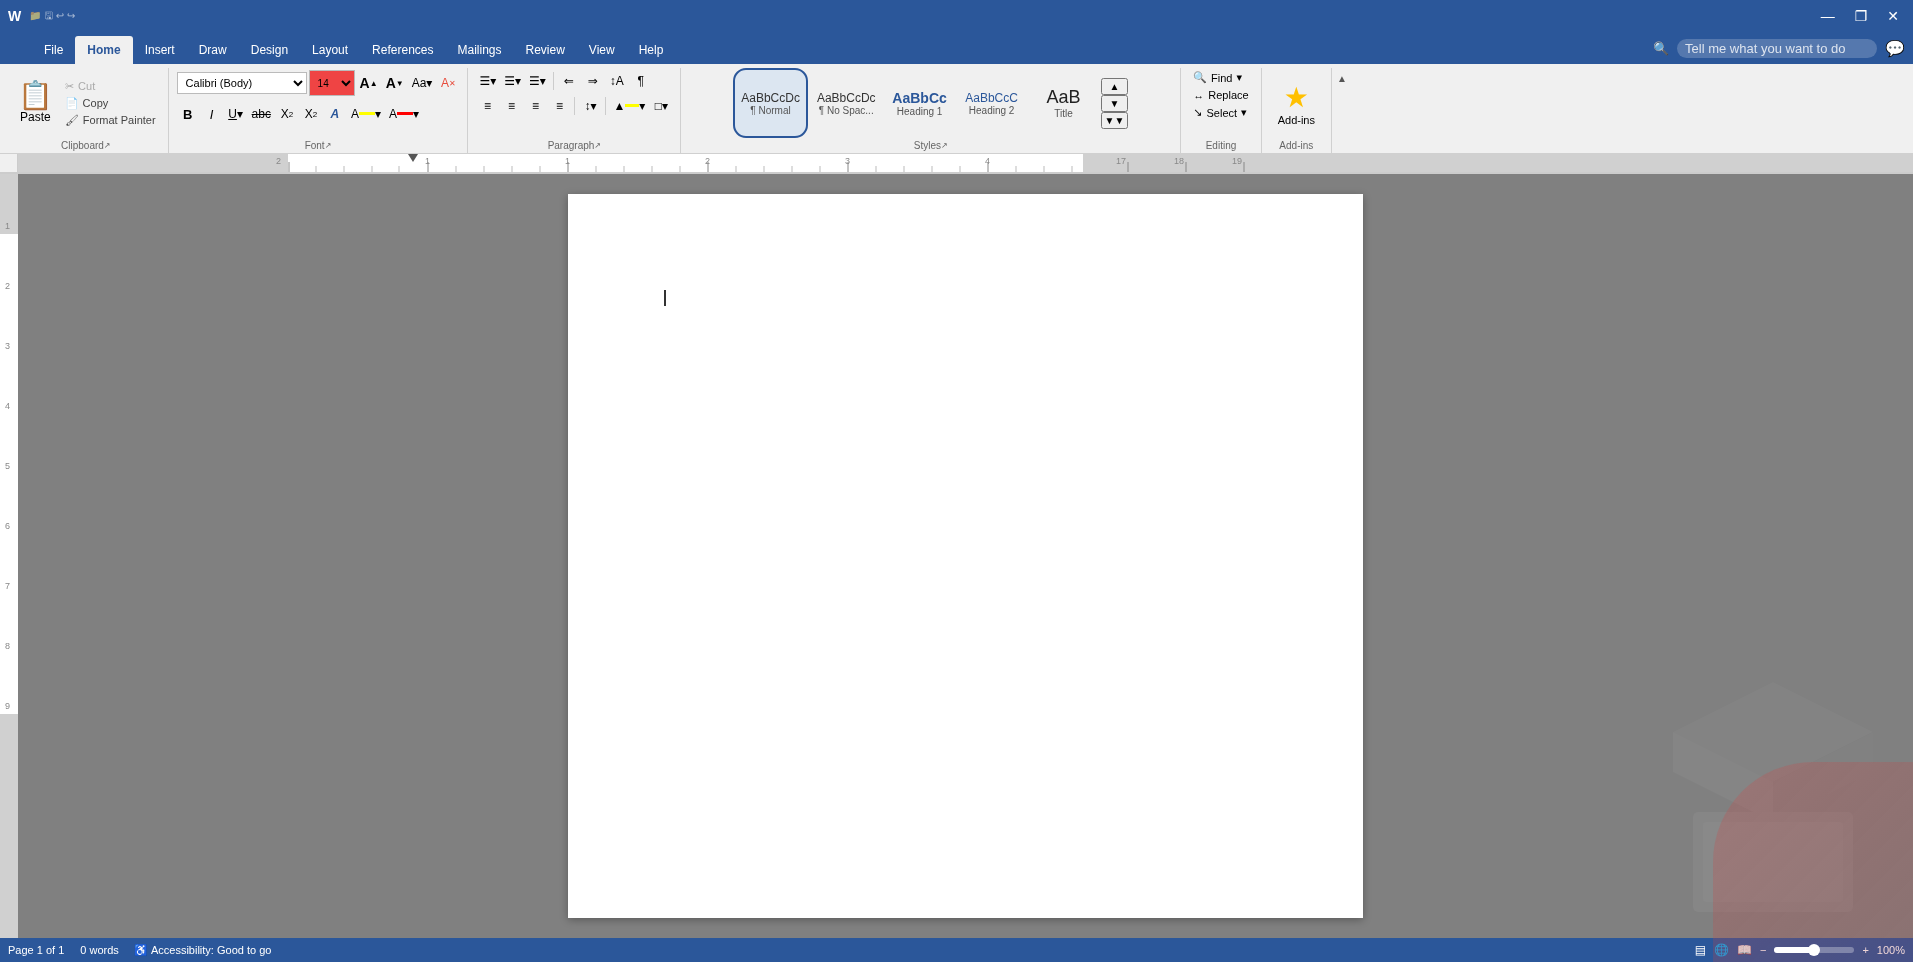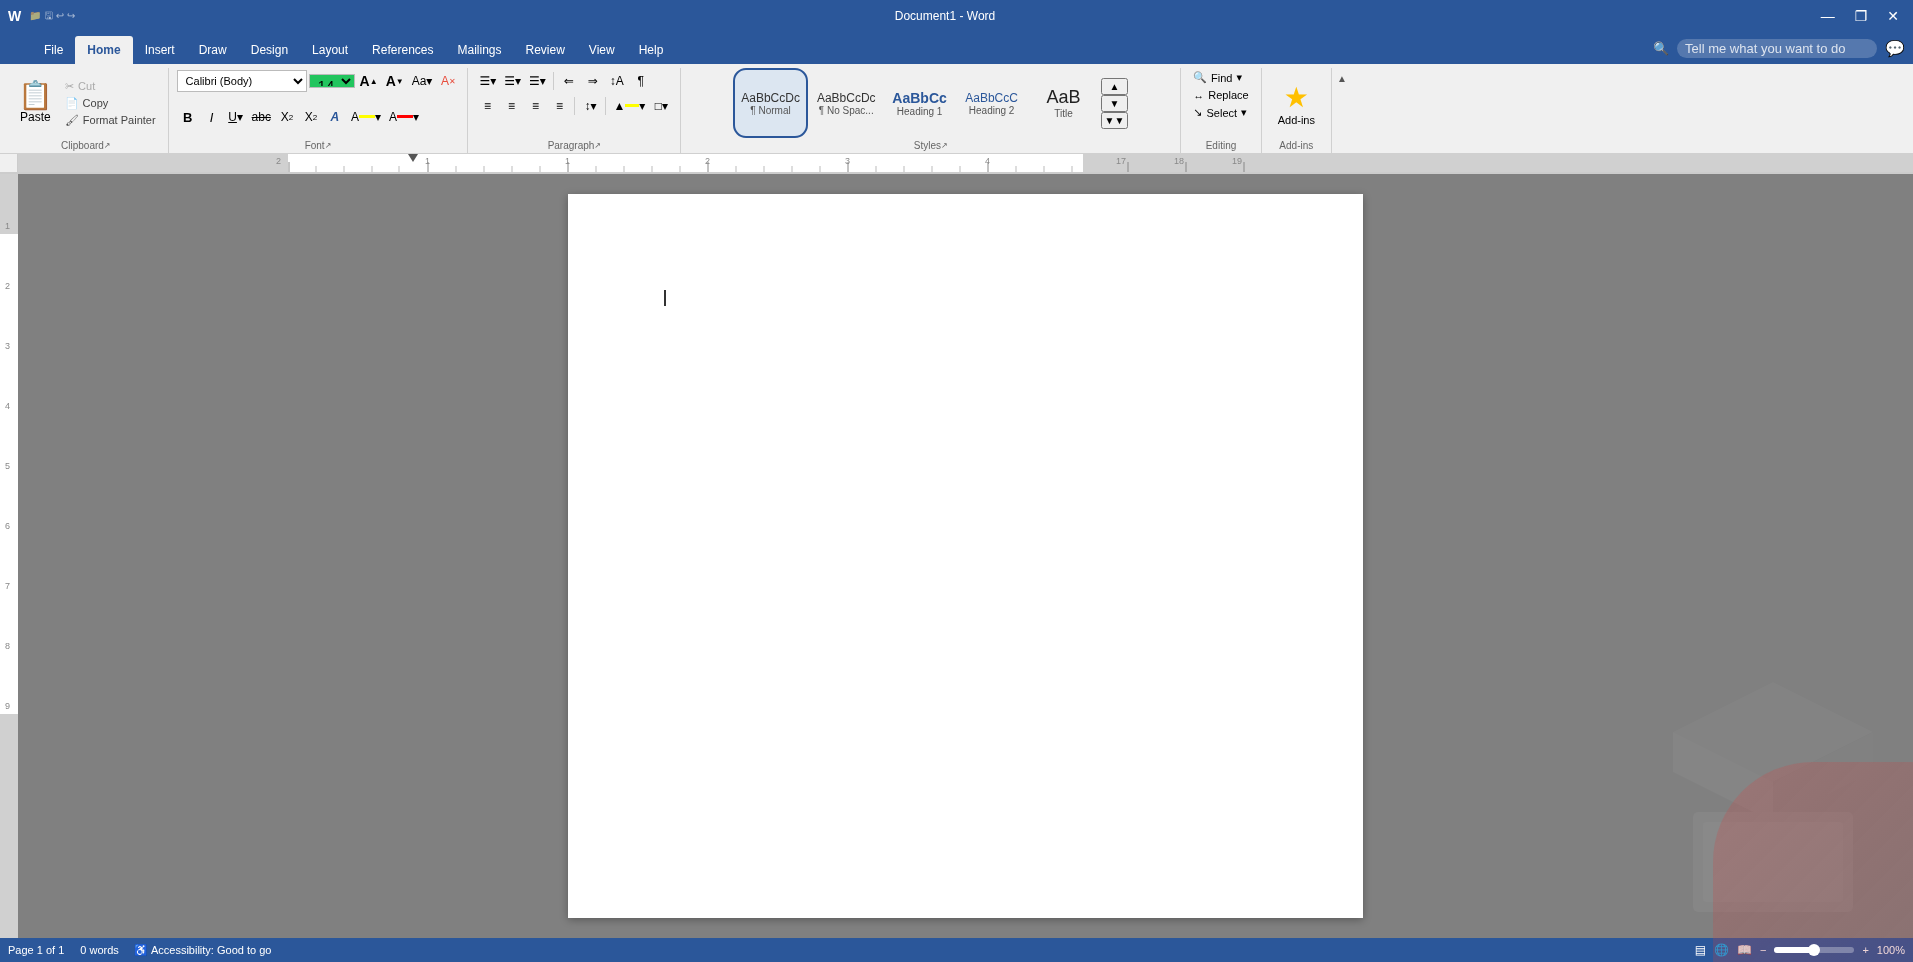--- a/index.html
+++ b/index.html
@@ -112,25 +112,25 @@
       border: 1px solid #bbb;
       background: white;
       padding: 1px 4px;
       font-size: 11px;
       width: 130px;
       height: 22px;
       cursor: pointer;
     }
     .font-size-select {
       border: 1px solid #bbb;
-      background: #22c55e;
+      background: #ef4444;
       padding: 1px 4px;
-      font-size: 15px;
+      font-size: 10px;
       width: 46px;
-      height: 14px;
+      height: 26px;
       cursor: pointer;
     }
     .icon-btn {
       border: none;
       background: none;
       cursor: pointer;
       padding: 1px 3px;
       border-radius: 2px;
       font-size: 12px;
       display: flex;
@@ -295,21 +295,20 @@
     }
   </style>
 </head>
 <body>
 
 <div class="title-bar">
   <div class="title-bar-left">
     <span style="font-weight:bold;color:white;font-size:14px;margin-right:4px;">W</span>
     <span style="font-size:10px;color:rgba(255,255,255,0.6);">📁 🖫 ↩ ↪</span>
   </div>
-  <div class="title-bar-center">Document1 - Word</div>
   <div class="title-bar-right">
     <button class="title-bar-btn">—</button>
     <button class="title-bar-btn">❐</button>
     <button class="title-bar-btn">✕</button>
   </div>
 </div>
 
 <div class="ribbon-top">
   <div class="ribbon-top-tabs">
     <div class="ribbon-tab">File</div>
@@ -356,21 +355,21 @@
         </div>
       </div>
     </div>
     <div class="ribbon-group-label">
       <span>Clipboard</span>
       <span class="expand-icon">↗</span>
     </div>
   </div>
 
   <div class="ribbon-group">
-    <div class="ribbon-group-content" style="flex-direction:column;gap:14px;">
+    <div class="ribbon-group-content" style="flex-direction:column;gap:7px;">
 
       <div class="row-flex">
         <select class="font-select">
           <option>Calibri (Body)</option>
         </select>
         <select class="font-size-select">
           <option>14</option>
           <option>8</option><option>9</option><option>10</option><option>11</option>
           <option>12</option><option>14</option><option>16</option><option>18</option>
           <option>24</option><option>36</option>

